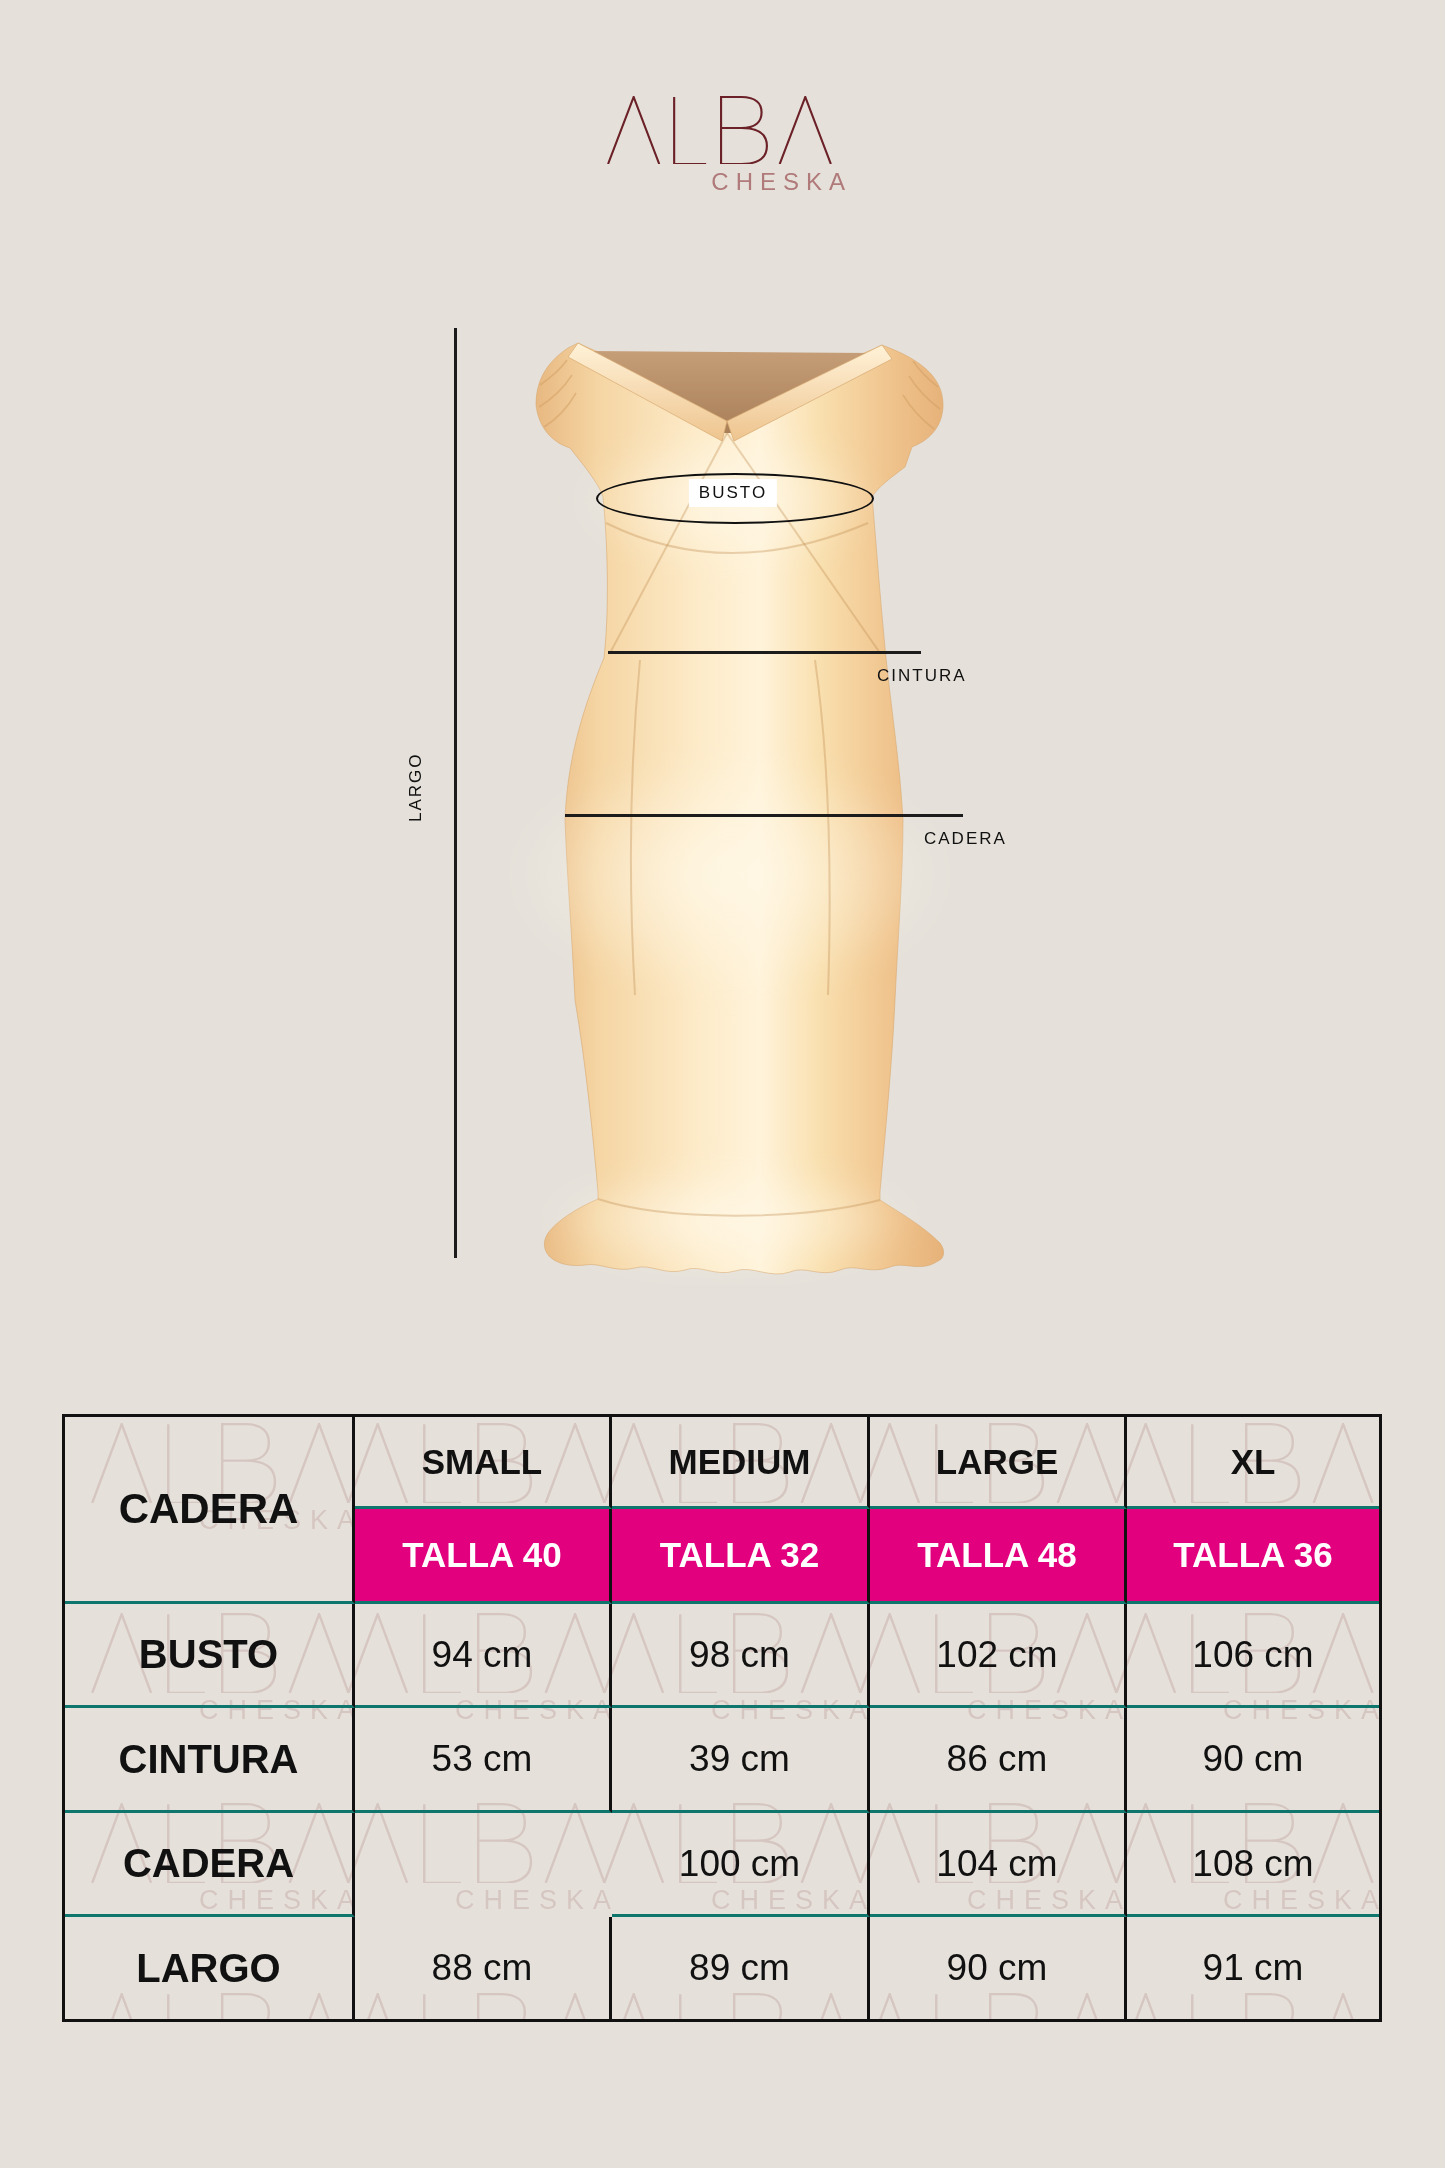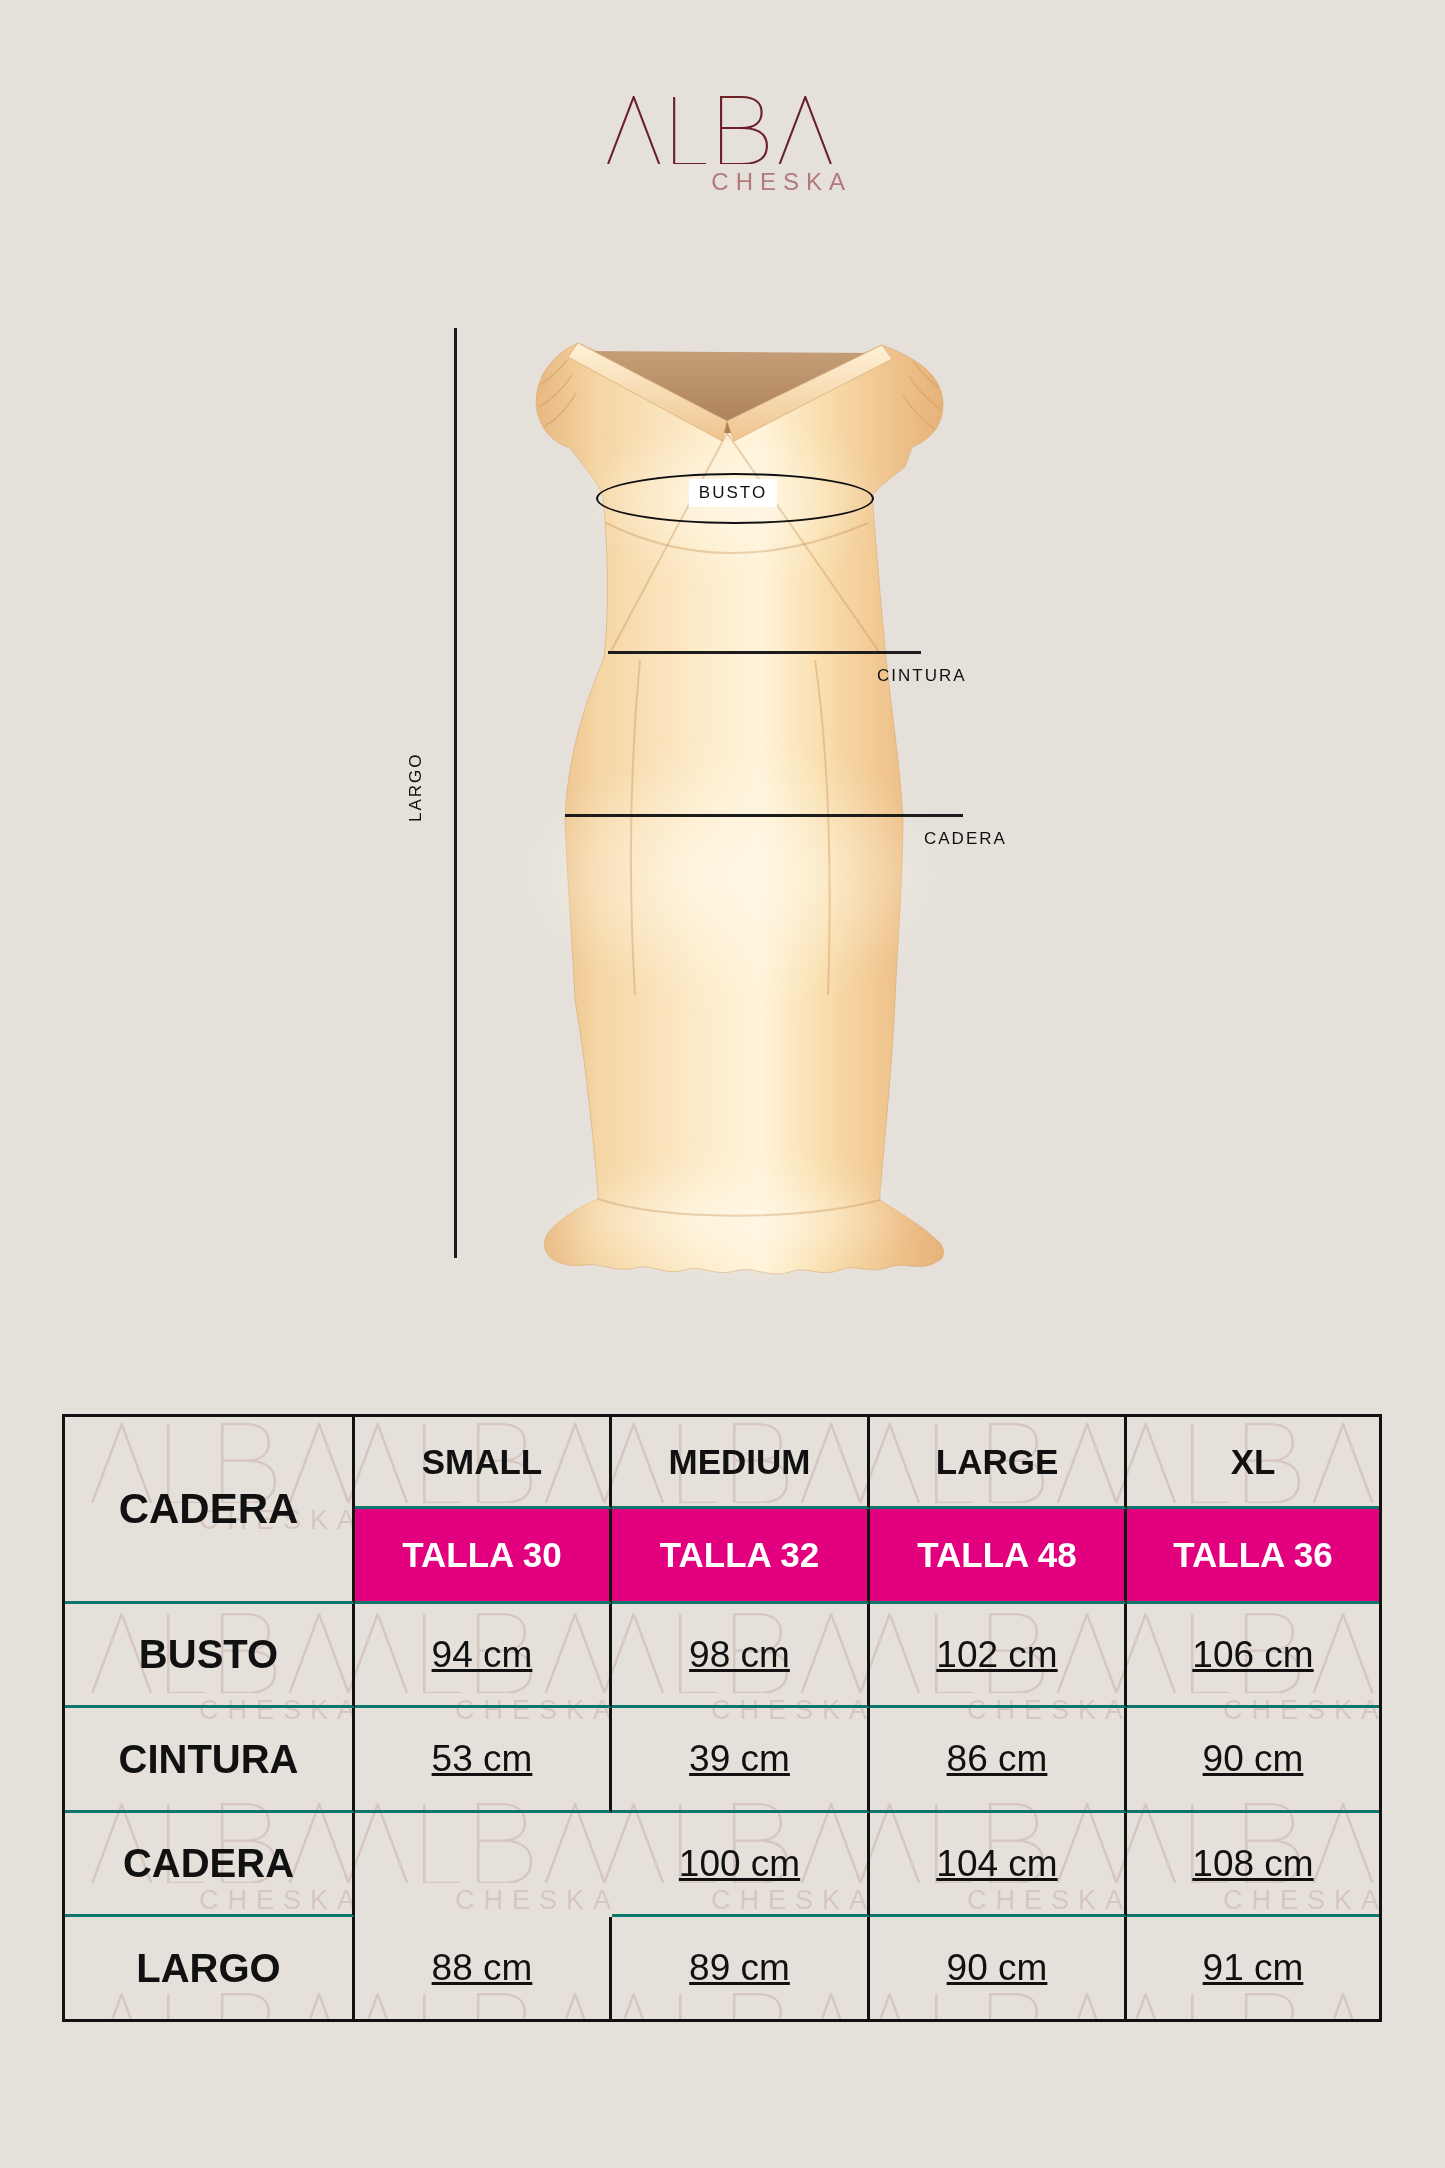--- a/index.html
+++ b/index.html
@@ -61,21 +61,21 @@
     border-right:3px solid #111;border-bottom:3px solid #0f766e;
     display:flex;align-items:center;justify-content:center;
     box-sizing:border-box;
   }
   .cell.last-col{border-right:none;}
   .cell.last-row{border-bottom:none;}
   .corner{grid-row:1/3;grid-column:1;font-weight:bold;font-size:42px;}
   .size-h{font-weight:bold;font-size:35px;}
   .talla{background:#e2007f;color:#fff;font-weight:bold;font-size:35px;}
   .row-label{font-weight:bold;font-size:40px;}
-  .val{font-size:37px;font-weight:400;text-decoration:underline;}
+  .val{font-size:37px;font-weight:400;}
 </style>
 </head>
 <body>
 
 <svg width="0" height="0" style="position:absolute">
   <defs>
     <g id="alba-mark" fill="none" stroke="currentColor" stroke-width="2">
       <path d="M1,68 L25,1 L49,68"></path>
       <path d="M63,1 L63,68 L93,68"></path>
       <path d="M107,68 L107,1 L126,1 C140,1 145,8 145,16.5 C145,25 140,32 126,32 L107,32 M126,32 C143,32 150,39 150,50 C150,61 143,68 126,68 L107,68"></path>
@@ -324,21 +324,21 @@
   </div>
 
   <div class="grid">
     <div class="cell corner">CADERA</div>
 
     <div class="cell size-h" style="grid-row:1;grid-column:2">SMALL</div>
     <div class="cell size-h" style="grid-row:1;grid-column:3">MEDIUM</div>
     <div class="cell size-h" style="grid-row:1;grid-column:4">LARGE</div>
     <div class="cell size-h last-col" style="grid-row:1;grid-column:5">XL</div>
 
-    <div class="cell talla" style="grid-row:2;grid-column:2">TALLA 30</div>
+    <div class="cell talla" style="grid-row:2;grid-column:2">TALLA 40</div>
     <div class="cell talla" style="grid-row:2;grid-column:3">TALLA 32</div>
     <div class="cell talla" style="grid-row:2;grid-column:4">TALLA 48</div>
     <div class="cell talla last-col" style="grid-row:2;grid-column:5">TALLA 36</div>
 
     <div class="cell row-label" style="grid-row:3;grid-column:1">BUSTO</div>
     <div class="cell val" style="grid-row:3;grid-column:2">94 cm</div>
     <div class="cell val" style="grid-row:3;grid-column:3">98 cm</div>
     <div class="cell val" style="grid-row:3;grid-column:4">102 cm</div>
     <div class="cell val last-col" style="grid-row:3;grid-column:5">106 cm</div>
 

